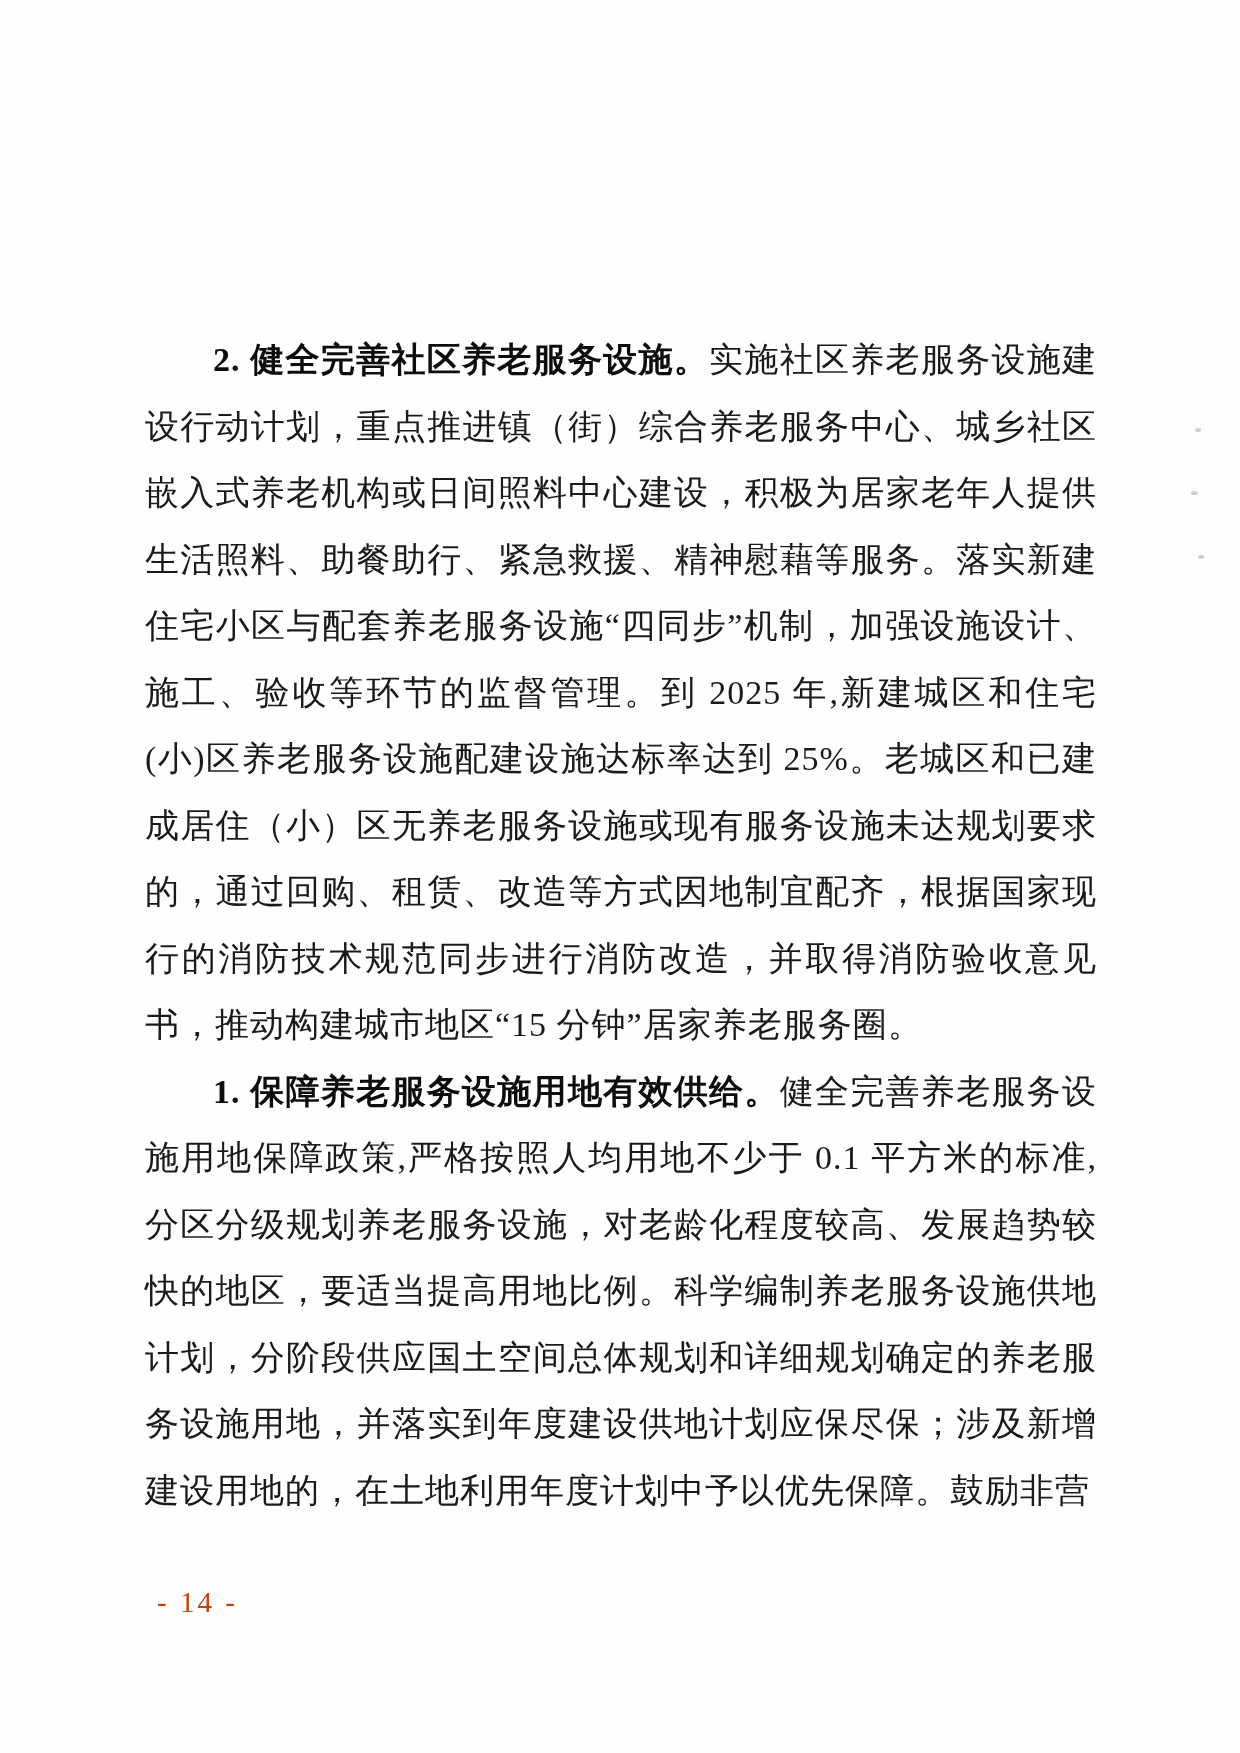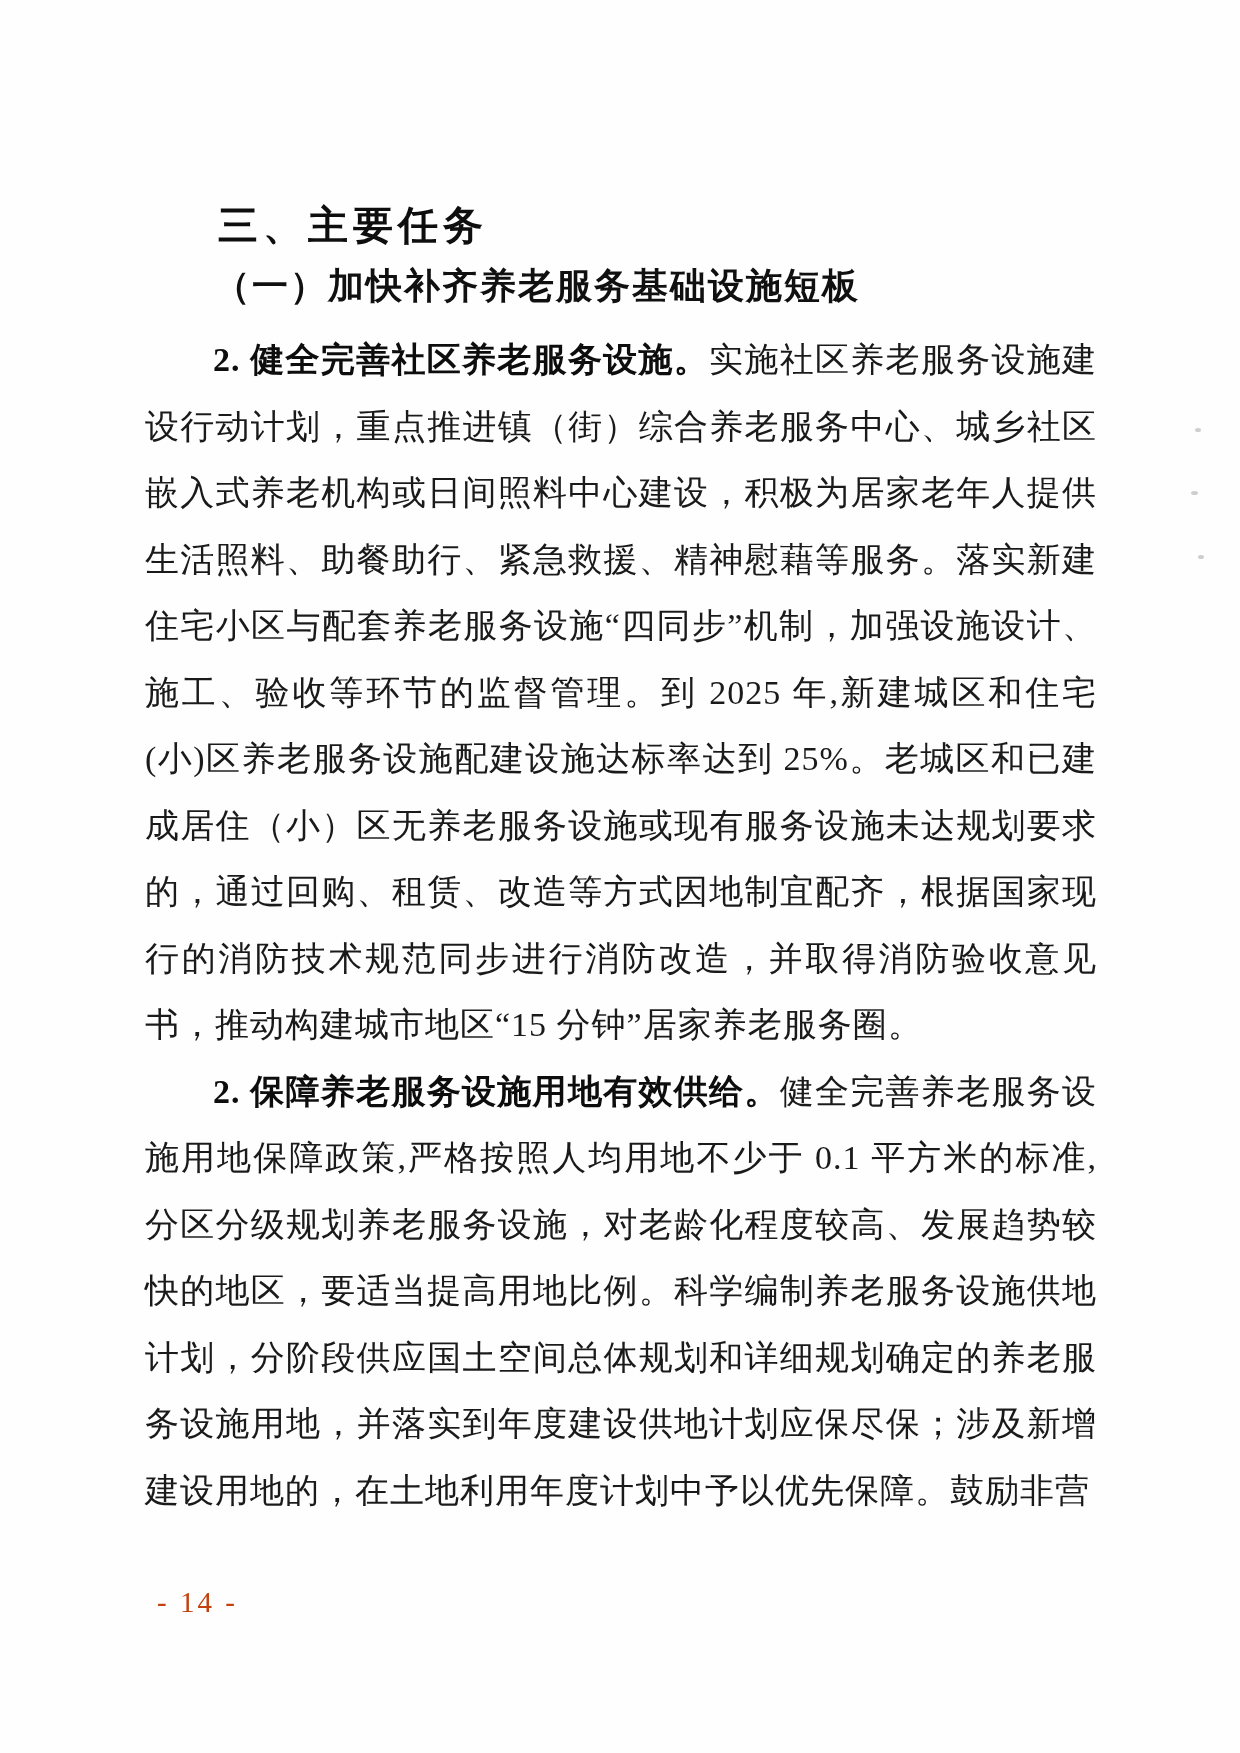--- a/index.html
+++ b/index.html
@@ -79,27 +79,25 @@
   }
   .speck.s1 { left: 1195px; top: 428px; width: 6px; height: 4px; }
   .speck.s2 { left: 1191px; top: 491px; width: 7px; height: 4px; }
   .speck.s3 { left: 1198px; top: 555px; width: 6px; height: 4px; }
 </style>
 </head>
 <body>
 
 <div class="sheet">
 
-  <div class="heading1">三、主要任务</div>
 
-  <div class="heading2">（一）加快补齐养老服务基础设施短板</div>
 
   <div class="body-block">
     <p><b class="lead">2. 健全完善社区养老服务设施。</b><span>实施社区养老服务设施建设行动计划，重点推进镇（街）综合养老服务中心、城乡社区嵌入式养老机构或日间照料中心建设，积极为居家老年人提供生活照料、助餐助行、紧急救援、精神慰藉等服务。落实新建住宅小区与配套养老服务设施“四同步”机制，加强设施设计、施工、验收等环节的监督管理。到 2025 年,新建城区和住宅(小)区养老服务设施配建设施达标率达到 25%。老城区和已建成居住（小）区无养老服务设施或现有服务设施未达规划要求的，通过回购、租赁、改造等方式因地制宜配齐，根据国家现行的消防技术规范同步进行消防改造，并取得消防验收意见书，推动构建城市地区“15 分钟”居家养老服务圈。</span></p>
-    <p><b class="lead">2. 保障养老服务设施用地有效供给。</b><span>健全完善养老服务设施用地保障政策,严格按照人均用地不少于 0.1 平方米的标准,分区分级规划养老服务设施，对老龄化程度较高、发展趋势较快的地区，要适当提高用地比例。科学编制养老服务设施供地计划，分阶段供应国土空间总体规划和详细规划确定的养老服务设施用地，并落实到年度建设供地计划应保尽保；涉及新增建设用地的，在土地利用年度计划中予以优先保障。鼓励非营</span></p>
+    <p><b class="lead">1. 保障养老服务设施用地有效供给。</b><span>健全完善养老服务设施用地保障政策,严格按照人均用地不少于 0.1 平方米的标准,分区分级规划养老服务设施，对老龄化程度较高、发展趋势较快的地区，要适当提高用地比例。科学编制养老服务设施供地计划，分阶段供应国土空间总体规划和详细规划确定的养老服务设施用地，并落实到年度建设供地计划应保尽保；涉及新增建设用地的，在土地利用年度计划中予以优先保障。鼓励非营</span></p>
   </div>
 
   <div class="page-number">- 14 -</div>
 
   <div class="speck s1"></div>
   <div class="speck s2"></div>
   <div class="speck s3"></div>
 
 </div>
 

